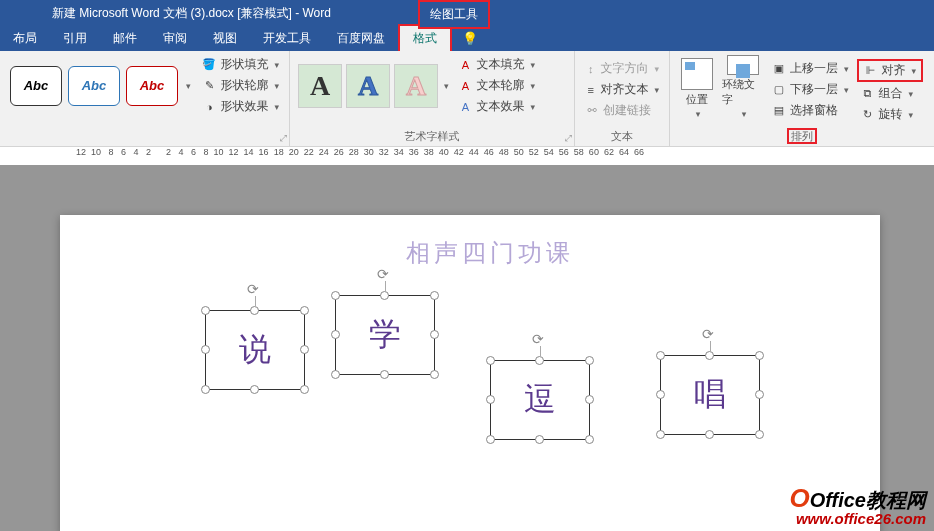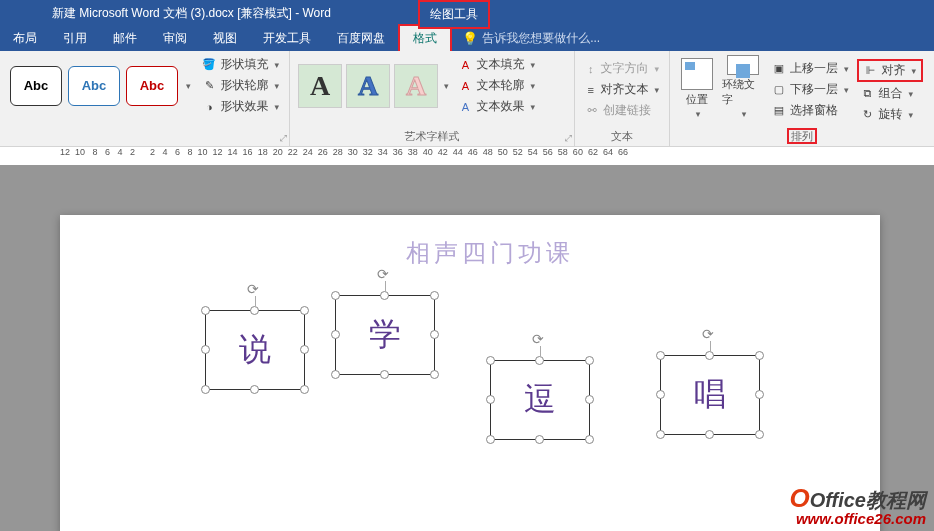--- a/index.html
+++ b/index.html
@@ -15,59 +15,59 @@
     .format-box { border: 2px solid #e8202a; }
     .tell-me { margin-left: 10px; color: #d0dcef; display: flex; align-items: center; gap: 4px; }
     .bulb { font-size: 13px; }
     
     .ribbon { height: 96px; background: #f1f1f1; border-bottom: 1px solid #d4d4d4; display: flex; position: relative; }
     .group { border-right: 1px solid #d4d4d4; padding: 4px 6px 2px 6px; display: flex; flex-direction: column; justify-content: space-between; position: relative; }
     .group-label { font-size: 11px; color: #666; text-align: center; padding-top: 2px; }
     .group-inner { display: flex; gap: 4px; }
     .dialog-launcher { position: absolute; bottom: 2px; right: 2px; font-size: 9px; color: #888; }
     
-    .shape-style { width: 52px; height: 40px; background: #fff; border: 1px solid #333; border-radius: 6px; display: flex; align-items: center; justify-content: center; font-size: 13px; font-weight: bold; }
+    .shape-style { width: 52px; height: 40px; background: #fff; border: 1px solid #333; border-radius: 6px; display: flex; align-items: center; justify-content: center; font-size: 13px; font-weight: bold; font-style: italic; }
     .shape-style.blue { border-color: #2e75b6; color: #2e75b6; }
     .shape-style.red { border-color: #c00000; color: #c00000; }
     
     .menu-col { display: flex; flex-direction: column; gap: 2px; font-size: 12px; color: #444; }
     .menu-item { display: flex; align-items: center; gap: 4px; padding: 1px 4px; white-space: nowrap; cursor: pointer; }
     .dd { color: #666; font-size: 9px; margin-left: 2px; }
     .mini-icon { width: 14px; height: 14px; display: inline-flex; align-items: center; justify-content: center; font-size: 11px; }
     
     .wordart-style { width: 44px; height: 44px; background: #d5e8d4; border: 1px solid #ccc; display: flex; align-items: center; justify-content: center; font-size: 28px; font-weight: bold; font-family: Georgia, serif; }
     .wa1 { color: #333; }
     .wa2 { color: #4472c4; -webkit-text-stroke: 1px #2e5a9c; }
     .wa3 { color: #f8cecc; -webkit-text-stroke: 1px #d4a0a0; }
     
     .big-btn { display: flex; flex-direction: column; align-items: center; justify-content: flex-end; width: 42px; height: 64px; font-size: 11px; color: #444; gap: 2px; cursor: pointer; }
     .big-icon { width: 32px; height: 32px; border: 1px solid #888; background: #fff; position: relative; }
     
     .arrange-red { border: 2px solid #e8202a; padding: 0 2px; margin-top: 27px; }
     .align-red { border: 2px solid #e8202a; padding: 0 1px; display: inline-flex; }
     
-    .ruler-area { height: 18px; background: #fff; position: relative; padding-left: 60px; font-size: 9px; color: #555; }
+    .ruler-area { height: 18px; background: #fff; position: relative; padding-left: 76px; font-size: 9px; color: #555; }
     .ruler { white-space: nowrap; letter-spacing: 0; }
     
     .workspace { position: relative; height: 366px; background: #969696; overflow: hidden; }
     .page { position: absolute; left: 60px; top: 50px; width: 820px; height: 320px; background: #fff; box-shadow: 0 2px 8px rgba(0,0,0,0.3); }
     
     .doc-title { position: absolute; left: 335px; top: 22px; font-size: 24px; color: #b4a7d6; letter-spacing: 4px; margin-left: 11px; }
     
     .shape-box { position: absolute; width: 100px; height: 80px; border: 1.5px solid #333; background: #fff; display: flex; align-items: center; justify-content: center; font-size: 32px; color: #5b3a8e; }
     .handle { position: absolute; width: 9px; height: 9px; background: #fff; border: 1px solid #888; border-radius: 50%; }
     .h-tl { top: -5px; left: -5px; } .h-tc { top: -5px; left: 50%; margin-left: -5px; } .h-tr { top: -5px; right: -5px; }
     .h-ml { top: 50%; left: -5px; margin-top: -5px; } .h-mr { top: 50%; right: -5px; margin-top: -5px; }
     .h-bl { bottom: -5px; left: -5px; } .h-bc { bottom: -5px; left: 50%; margin-left: -5px; } .h-br { bottom: -5px; right: -5px; }
     .rotate-handle { position: absolute; top: -30px; left: 50%; margin-left: -8px; width: 16px; height: 16px; color: #888; font-size: 14px; }
     .rotate-line { position: absolute; top: -15px; left: 50%; width: 1px; height: 10px; background: #aaa; }
     
     .watermark { position: absolute; bottom: 4px; right: 8px; font-size: 20px; font-style: italic; font-weight: bold; }
     .wm-logo-o { color: #e23c0f; font-size: 26px; position: relative; }
-    .wm-blue { color: #404040; }
+    .wm-blue { color: #000000; }
     .wm-url { display: block; color: #c00000; font-size: 15px; margin-top: -4px; text-align: right; }
   </style>
 </head>
 <body>
 
 <div class="title-bar">
   <span class="title-text">新建 Microsoft Word 文档 (3).docx [兼容模式] - Word</span>
 </div>
 <div class="context-tab">绘图工具</div>
 
@@ -77,21 +77,20 @@
   <div class="tab">邮件</div>
   <div class="tab">审阅</div>
   <div class="tab">视图</div>
   <div class="tab">开发工具</div>
   <div class="tab">百度网盘</div>
   <div class="format-box">
       <div class="tab active">格式</div>
     </div>
   <div class="tell-me">
     <span class="bulb">💡</span>
-    <span>告诉我您想要做什么...</span>
   </div>
 </div>
 
 <div class="ribbon">
 
   <div class="group" style="width:290px">
     <div class="group-inner">
       <div style="display:flex;gap:6px;align-items:center;padding:4px;">
         <div class="shape-style">Abc</div>
         <div class="shape-style blue">Abc</div>

